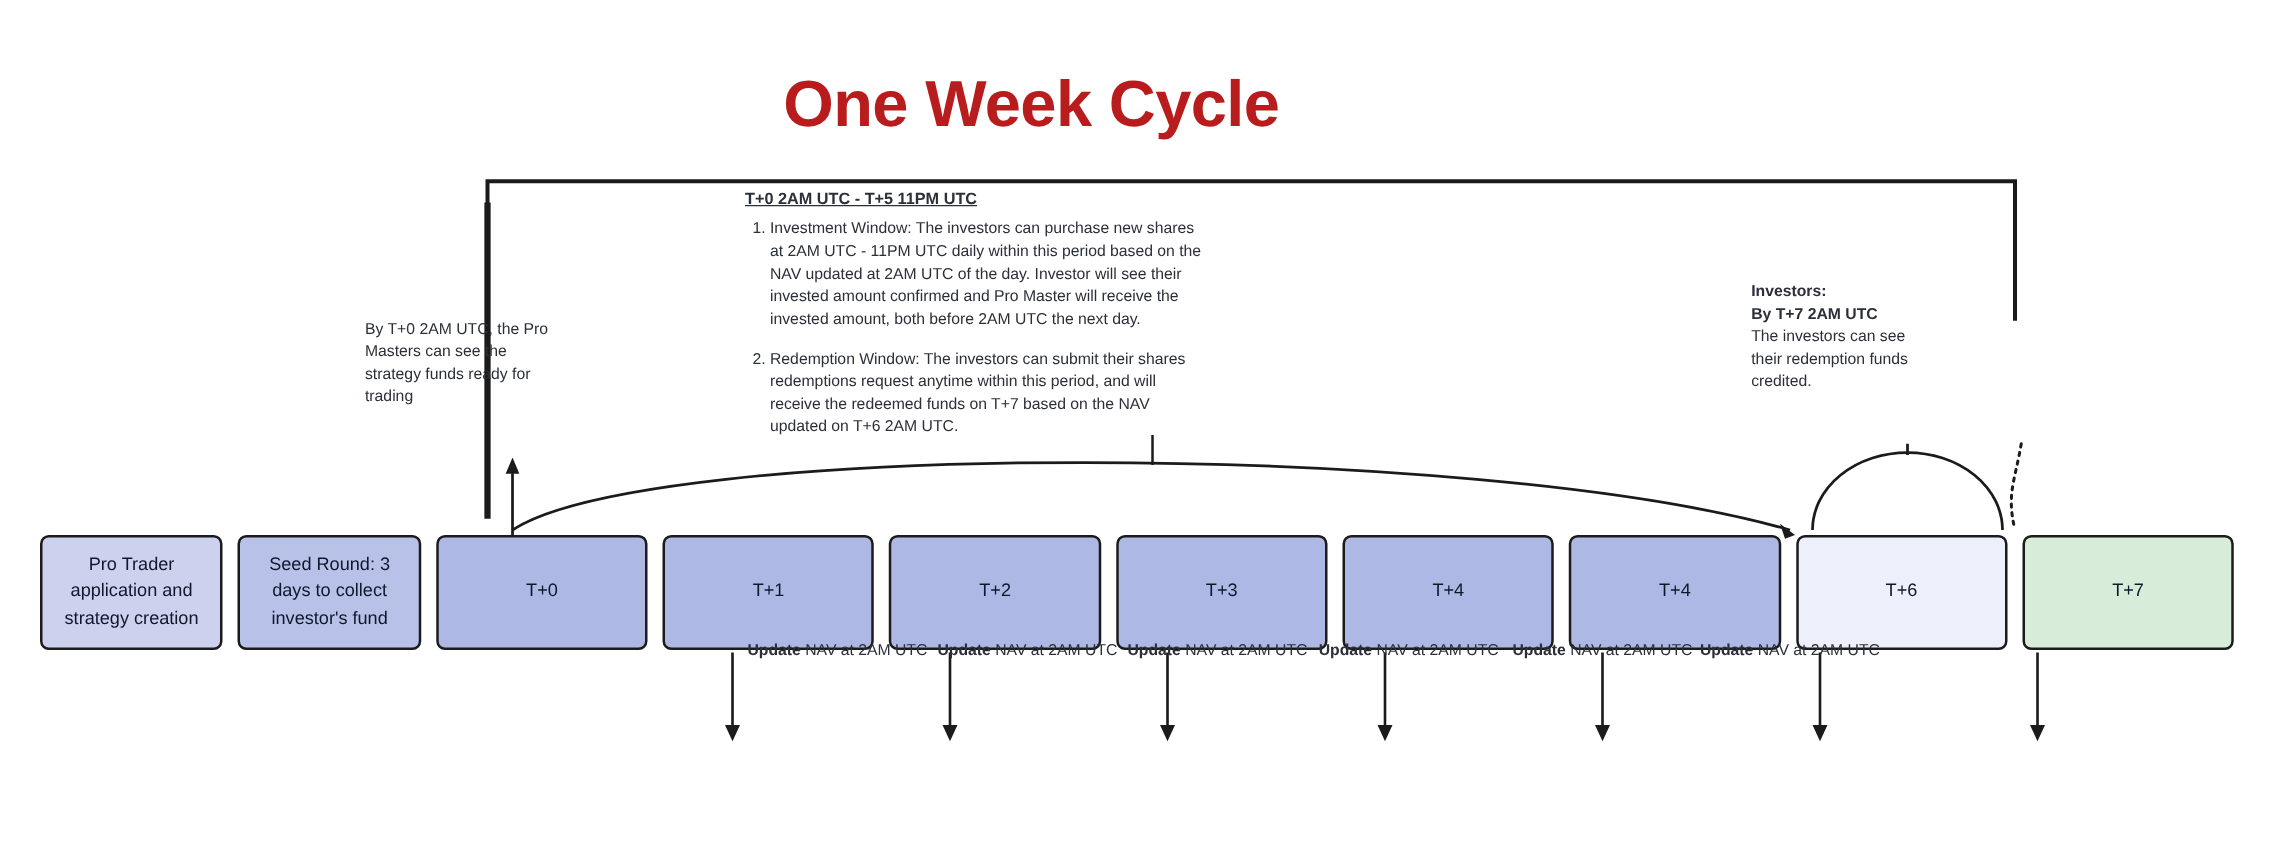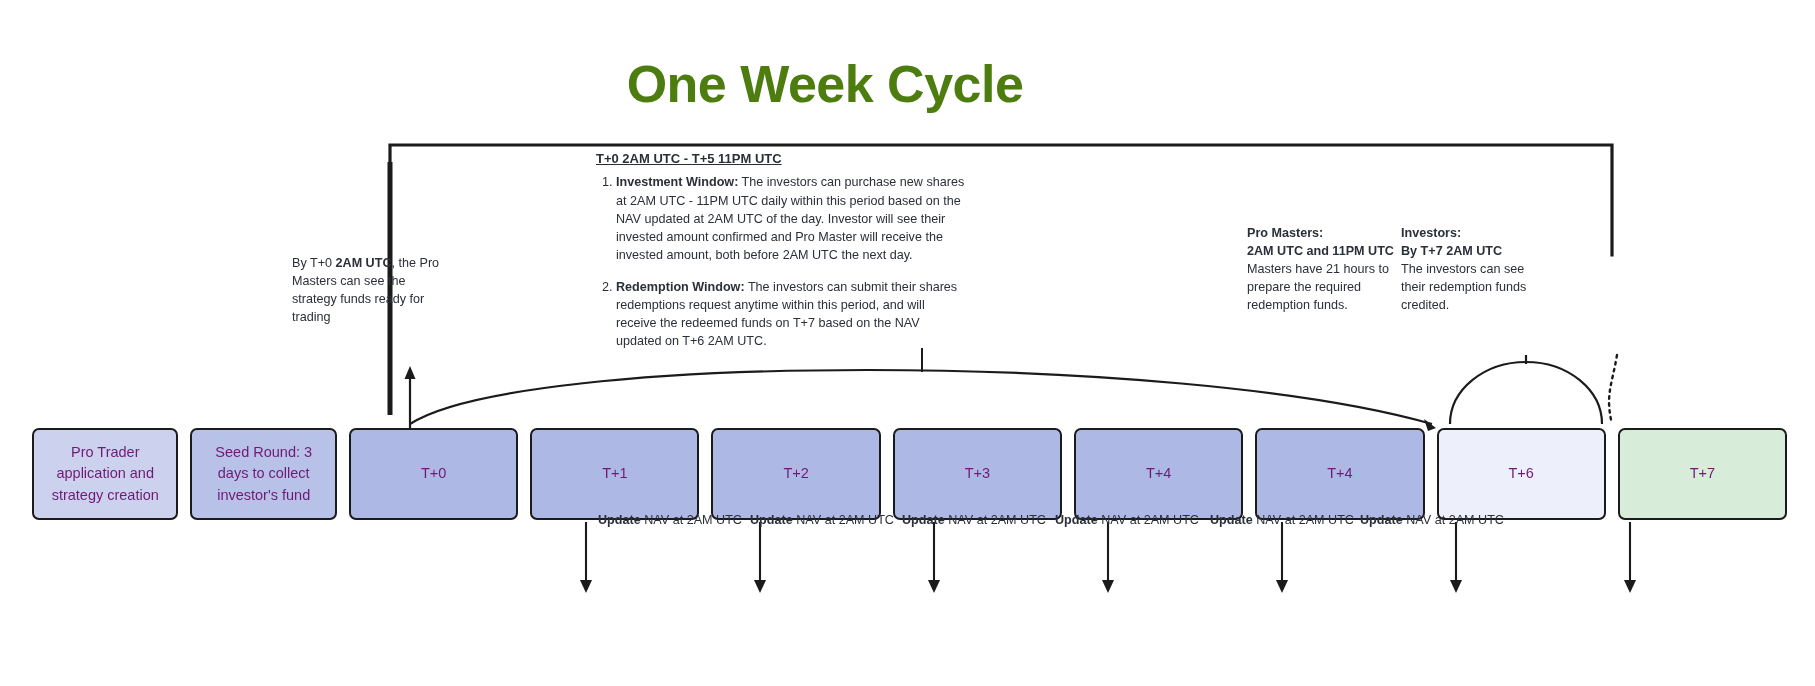--- a/index.html
+++ b/index.html
@@ -2,33 +2,33 @@
 <html><head>
 <meta charset="utf-8">
 <style>
   html,body{margin:0;padding:0;background:#ffffff;}
   body{width:1815px;height:686px;position:relative;overflow:hidden;
        font-family:"Liberation Sans","DejaVu Sans",sans-serif;color:#1f2430;}
   #stage{position:absolute;left:0;top:0;width:1815px;height:686px;}
   .abs{position:absolute;}
 
   #title{left:0;top:54px;width:1650px;text-align:center;
-         font-size:52px;font-weight:700;letter-spacing:-0.5px;color:#4d7c0f;}
+         font-size:52px;font-weight:700;letter-spacing:-0.5px;color:#b91c1c;}
 
   
   #timeline{left:32px;top:428px;width:1755px;height:92px;display:flex;}
   .tbox{position:relative;border:2.5px solid #1b1b1b;border-radius:7px;
         display:flex;align-items:center;justify-content:center;text-align:center;
-        font-size:14.5px;line-height:1.45;color:#701a75;box-sizing:border-box;}
+        font-size:14.5px;line-height:1.45;color:#0f172a;box-sizing:border-box;}
   .tbox + .tbox{margin-left:12px;}
   .tbox span{display:block;padding:0 10px;}
 
   
   .note{font-size:12.6px;line-height:1.42;color:#2b2f38;}
-  .note b{font-weight:700;}
+  .note b{font-weight:400;}
   .hdr{font-weight:700;}
   .uline{font-weight:700;text-decoration:underline;font-size:13px;}
 
   
   #winblock{left:596px;top:150px;width:370px;}
   #winblock ol{margin:5px 0 0 0;padding-left:20px;}
   #winblock li{margin-bottom:14px;font-size:12.6px;line-height:1.44;}
   #winblock li::marker{font-size:12.6px;}
 
   #note-left{left:292px;top:255px;width:150px;}
@@ -102,25 +102,20 @@
       <li>
         <b>Redemption Window:</b><span> The investors can submit their shares redemptions request anytime within this period, and will receive the redeemed funds on T+7 based on the NAV updated on T+6 2AM UTC.</span>
       </li>
     </ol>
   </div>
 
   <div class="abs note" id="note-left">
     <span>By T+0 </span><b>2AM UTC</b><span>, the Pro Masters can see the strategy funds ready for trading</span>
   </div>
 
-  <div class="abs note" id="note-pm">
-    <div class="hdr">Pro Masters:</div>
-    <div class="hdr">2AM UTC and 11PM UTC</div>
-    <div>Masters have 21 hours to prepare the required redemption funds.</div>
-  </div>
 
   <div class="abs note" id="note-inv">
     <div class="hdr">Investors:</div>
     <div class="hdr">By T+7 2AM UTC</div>
     <div>The investors can see their redemption funds credited.</div>
   </div>
 
   <div class="abs" id="timeline">
       <div class="tbox" style="background: rgb(204, 210, 238); flex: 150 0 0px;">
         <span>Pro Trader application and strategy creation</span>

